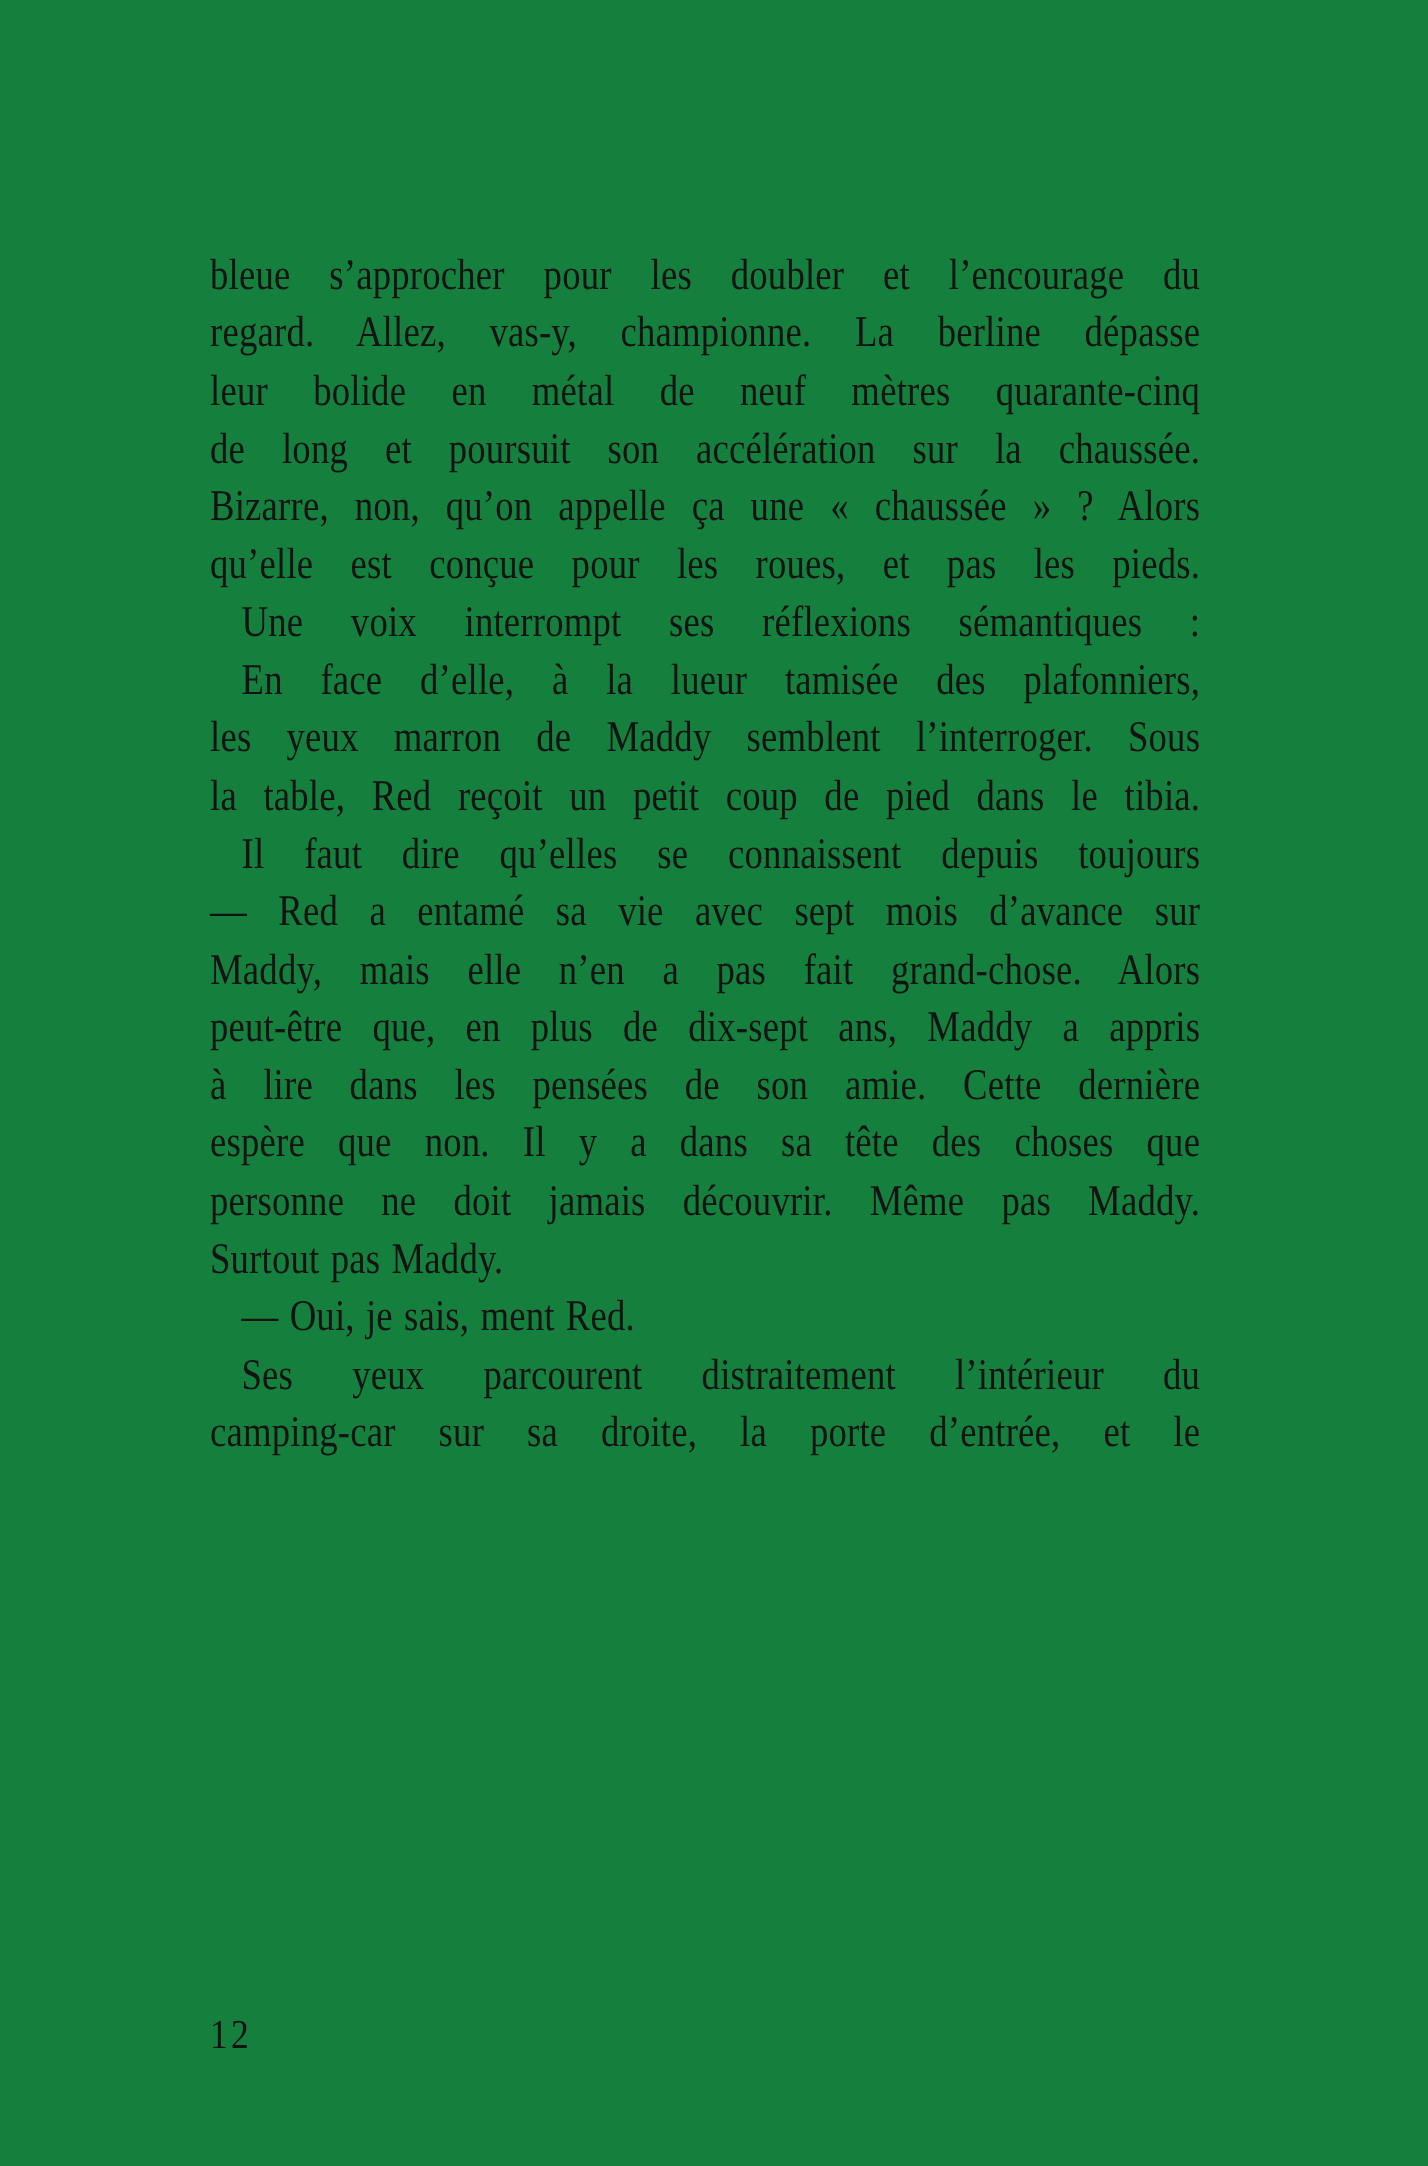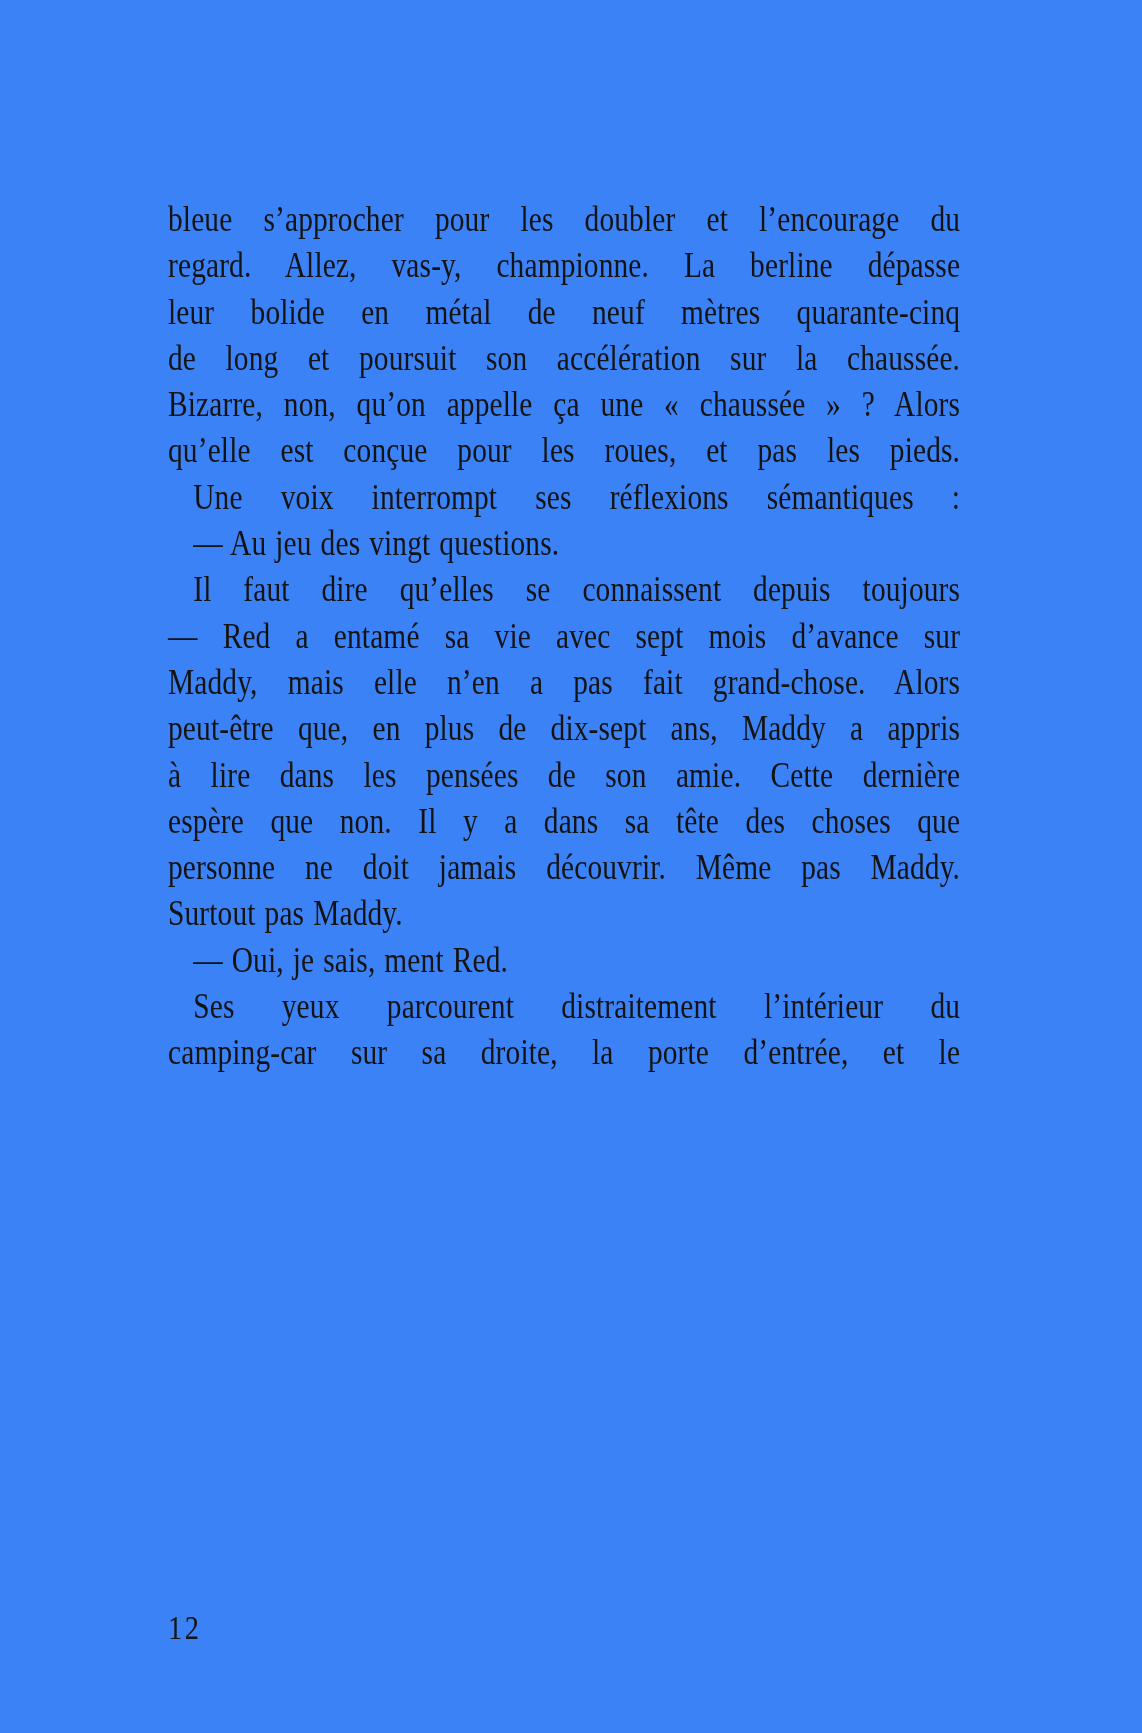--- a/index.html
+++ b/index.html
@@ -11,21 +11,21 @@
     height: 1733px;
     background: #fefefe;
     position: relative;
     overflow: hidden;
     font-family: "Liberation Serif", "DejaVu Serif", serif;
     color: #131313;
   }
   .page {
     position: absolute;
     inset: 0;
-    background: #3b82f6;
+    background: #15803d;
   }
   .text-block {
     position: absolute;
     left: 168px;
     top: 197px;
     width: 792px;
   }
   .para {
     margin: 0;
     padding: 0;
@@ -72,27 +72,29 @@
       <div class="line">de long et poursuit son accélération sur la chaussée.</div>
       <div class="line">Bizarre, non, qu’on appelle ça une « chaussée » ? Alors</div>
       <div class="line">qu’elle est conçue pour les roues, et pas les pieds.</div>
     </div>
 
     <div class="para">
       <div class="line indent">Une voix interrompt ses réflexions sémantiques :</div>
     </div>
 
 
+    <div class="para">
+      <div class="line indent">En face d’elle, à la lueur tamisée des plafonniers,</div>
+      <div class="line">les yeux marron de Maddy semblent l’interroger. Sous</div>
+      <div class="line">la table, Red reçoit un petit coup de pied dans le tibia.</div>
+    </div>
 
 
 
 
-    <div class="para">
-      <div class="line indent end">— Au jeu des vingt questions.</div>
-    </div>
 
     <div class="para">
       <div class="line indent">Il faut dire qu’elles se connaissent depuis toujours</div>
       <div class="line">— Red a entamé sa vie avec sept mois d’avance sur</div>
       <div class="line">Maddy, mais elle n’en a pas fait grand-chose. Alors</div>
       <div class="line">peut-être que, en plus de dix-sept ans, Maddy a appris</div>
       <div class="line">à lire dans les pensées de son amie. Cette dernière</div>
       <div class="line">espère que non. Il y a dans sa tête des choses que</div>
       <div class="line">personne ne doit jamais découvrir. Même pas Maddy.</div>
       <div class="line end">Surtout pas Maddy.</div>

